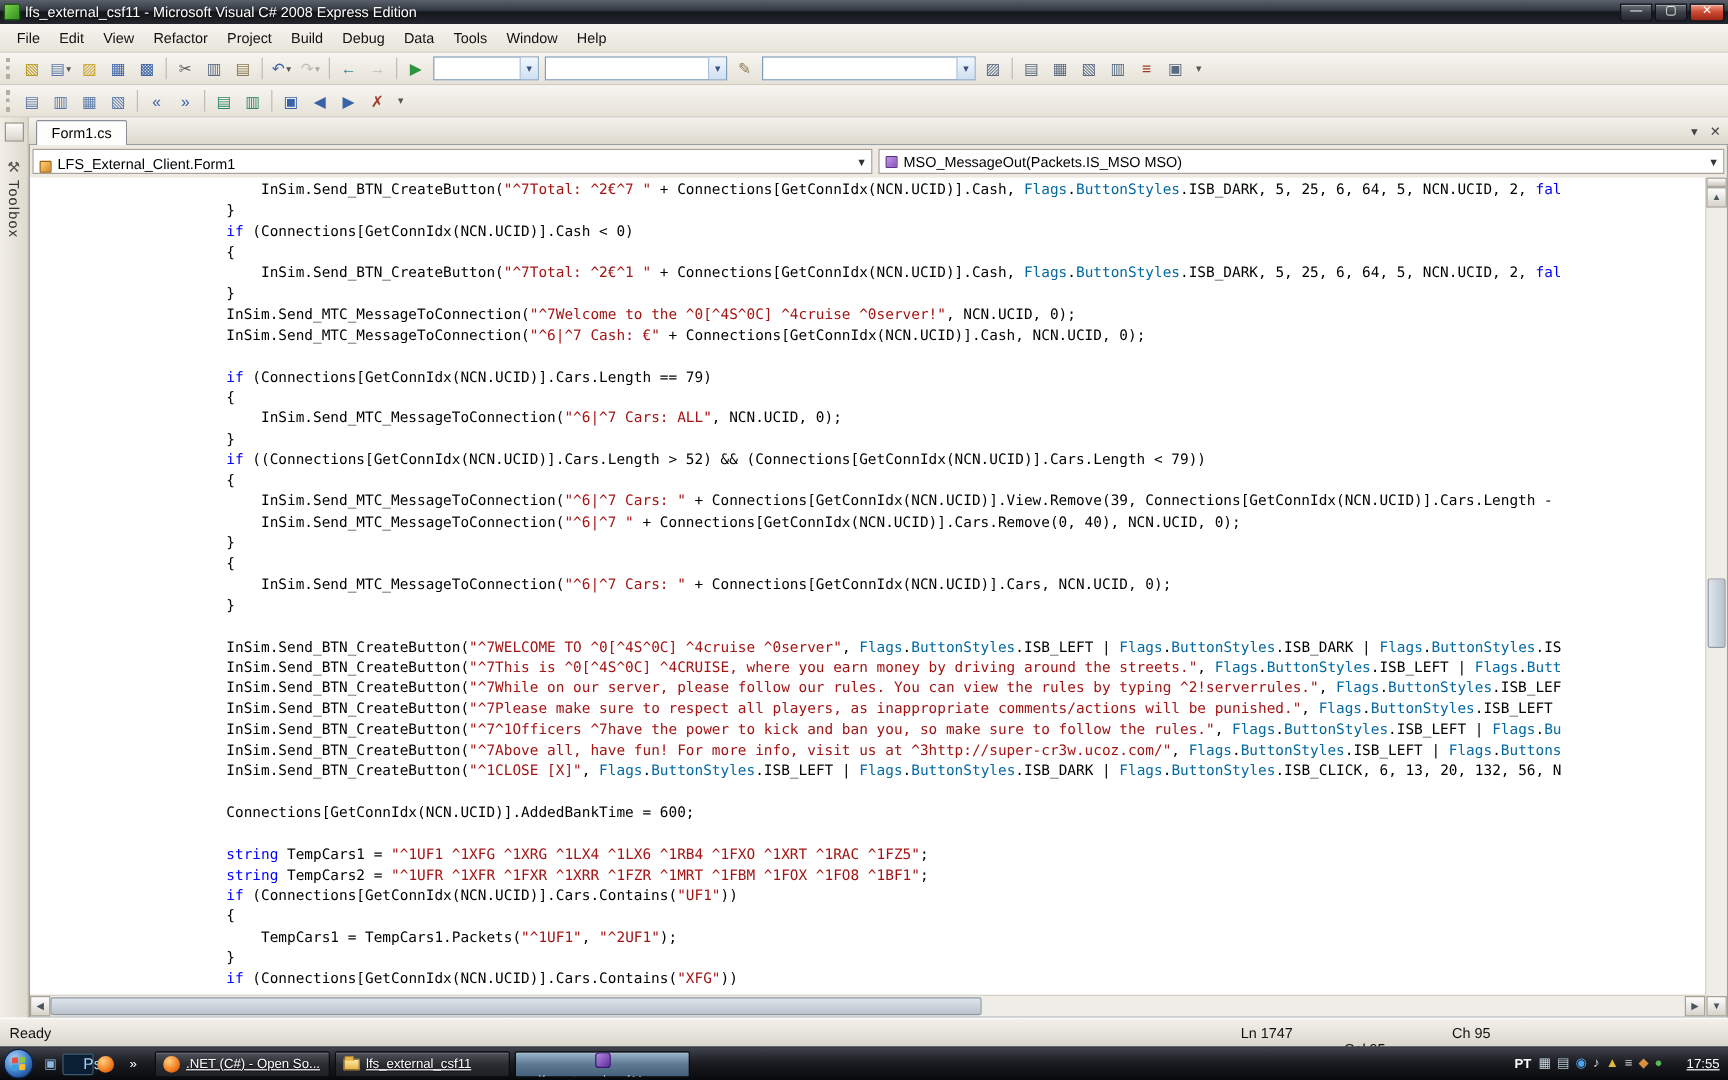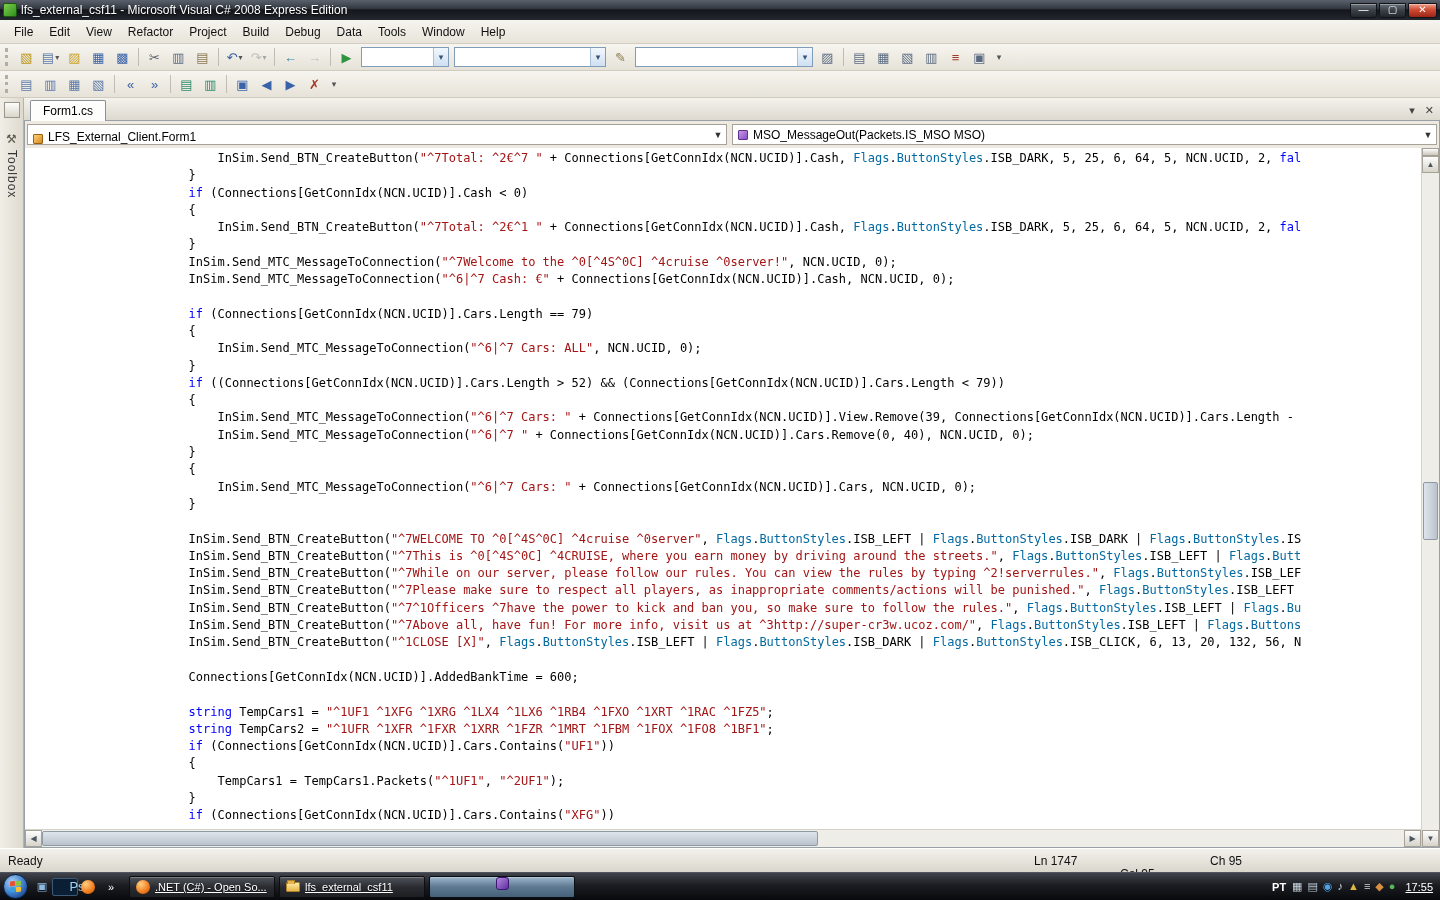--- a/index.html
+++ b/index.html
@@ -95,21 +95,21 @@
     box-shadow:inset 0 1px rgba(255,255,255,.25); display:flex; align-items:center; gap:5px; padding:0 6px; }
   .task-btn.active { background:linear-gradient(#9db7cc,#5d7890 50%,#45607a);flex-direction:column; }
   .task-label { font-size:11px; color:#fff; white-space:nowrap; overflow:hidden; text-overflow:ellipsis; text-shadow:0 1px 1px #000;text-decoration:underline; }
   .task-ic { flex:0 0 auto; }
   .ic-folder { width:14px; height:10px; background:linear-gradient(#ffe9a0,#e8b54a); border:1px solid #a8822d; border-radius:1px; position:relative; }
   .ic-folder::before { content:""; position:absolute; top:-3px; left:0; width:6px; height:3px; background:#e8b54a; border:1px solid #a8822d; border-bottom:none; border-radius:1px 1px 0 0; }
   .ic-vs { width:13px; height:13px; border-radius:3px; background:linear-gradient(135deg,#b48ae0,#5f2d9e); border:1px solid #3c1570; }
   .tray { margin-left:auto; display:flex; align-items:center; gap:6px; padding-right:4px; }
   .lang-badge { font-size:11px; font-weight:bold; color:#fff; }
   .tray-ic { font-size:11px; line-height:1; }
-  .clock { font-size:11px; color:#fff; margin-left:4px;text-decoration:underline; }
+  .clock { font-size:11px; color:#fff; margin-left:14px;text-decoration:underline; }
 </style>
 </head>
 <body>
 
 <div class="screen">
   <div class="window">
 
     <div class="titlebar">
       <span class="app-ic"></span>
       <span class="title-text">lfs_external_csf11 - Microsoft Visual C# 2008 Express Edition</span>

